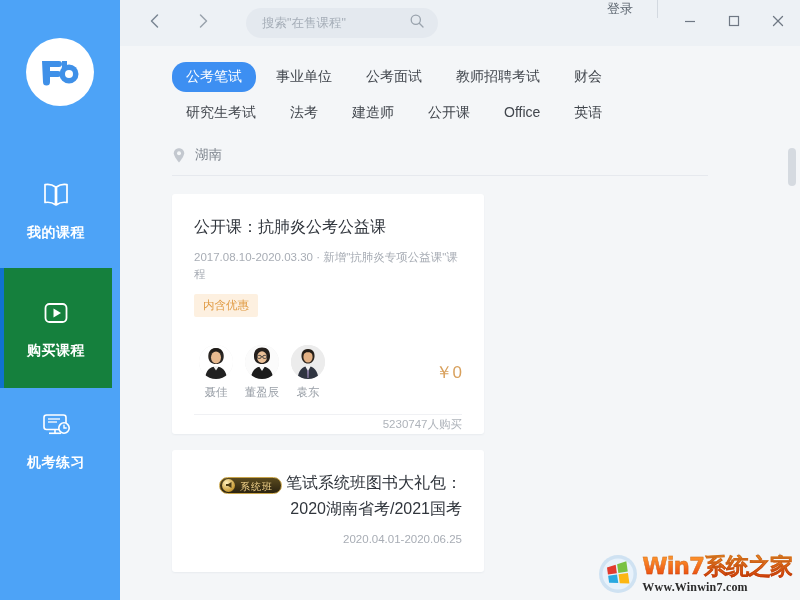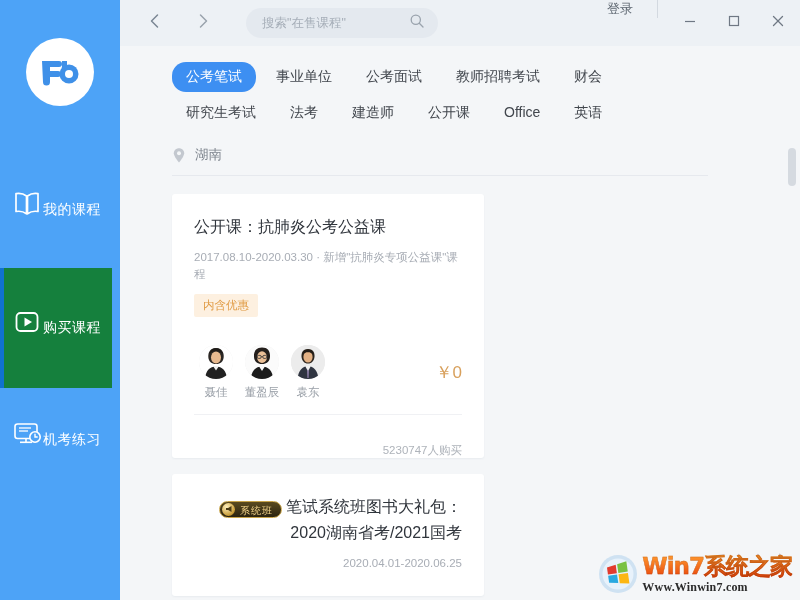--- a/index.html
+++ b/index.html
@@ -22,23 +22,24 @@
   .logo-wrap {
     position: absolute; top: 38px; left: 50%; transform: translateX(-50%);
     width: 68px; height: 68px; border-radius: 50%;
     background: #ffffff;
     display: flex; align-items: center; justify-content: center;
   }
   .logo-wrap svg { display:block; }
 
   .nav-item {
     position: absolute; left: 0; width: 112px; height: 120px;
-    display: flex; flex-direction: row; align-items: center; justify-content: center;
+    display: flex; flex-direction: column; align-items: center; justify-content: center;
     color: #ffffff;
     cursor: pointer;
+    font-weight: bold;
   }
   .nav-item.active { background: #15803d; text-align: right; }
   .nav-item.active::before {
     content: ""; position: absolute; left: 0; top: 0; bottom: 0; width: 4px;
     background: #1072cf;
   }
   .nav-ico { height: 34px; display:flex; align-items:center; justify-content:center; margin-bottom: 12px; }
   .nav-label { font-size: 14px; letter-spacing: .5px; }
 
   #nav-my      { top: 150px; }
@@ -167,22 +168,22 @@
   .t-ava {
     width: 34px; height: 34px; border-radius: 50%;
     margin: 0 auto; overflow: hidden; position: relative;
     background: #ececec;
   }
   .t-name { font-size: 11.5px; color: #9aa0a8; margin-top: 6px; display: block; }
   .price { font-size: 17px; color: #d8a05c; padding-bottom: 16px; white-space: nowrap; }
   .card-foot {
     margin-top: 14px;
     border-top: 1px solid #f0f1f4;
-    height: 44px;
-    display: flex; align-items: flex-end; justify-content: flex-end;
+    height: 20px;
+    display: flex; align-items: center; justify-content: flex-end;
     font-size: 11.5px; color: #aeb3ba;
   }
 
   
   .scrollbar {
     position: absolute; right: 4px; top: 48px; width: 8px; height: 548px;
     background: transparent;
   }
   .scroll-thumb {
     position: absolute; left: 0; top: 100px; width: 8px; height: 38px;

